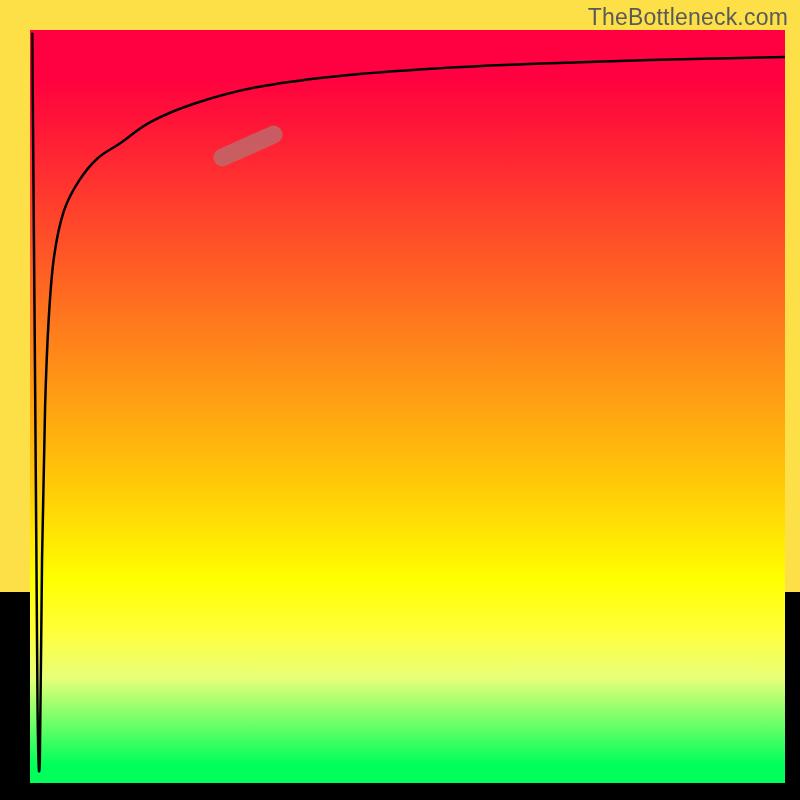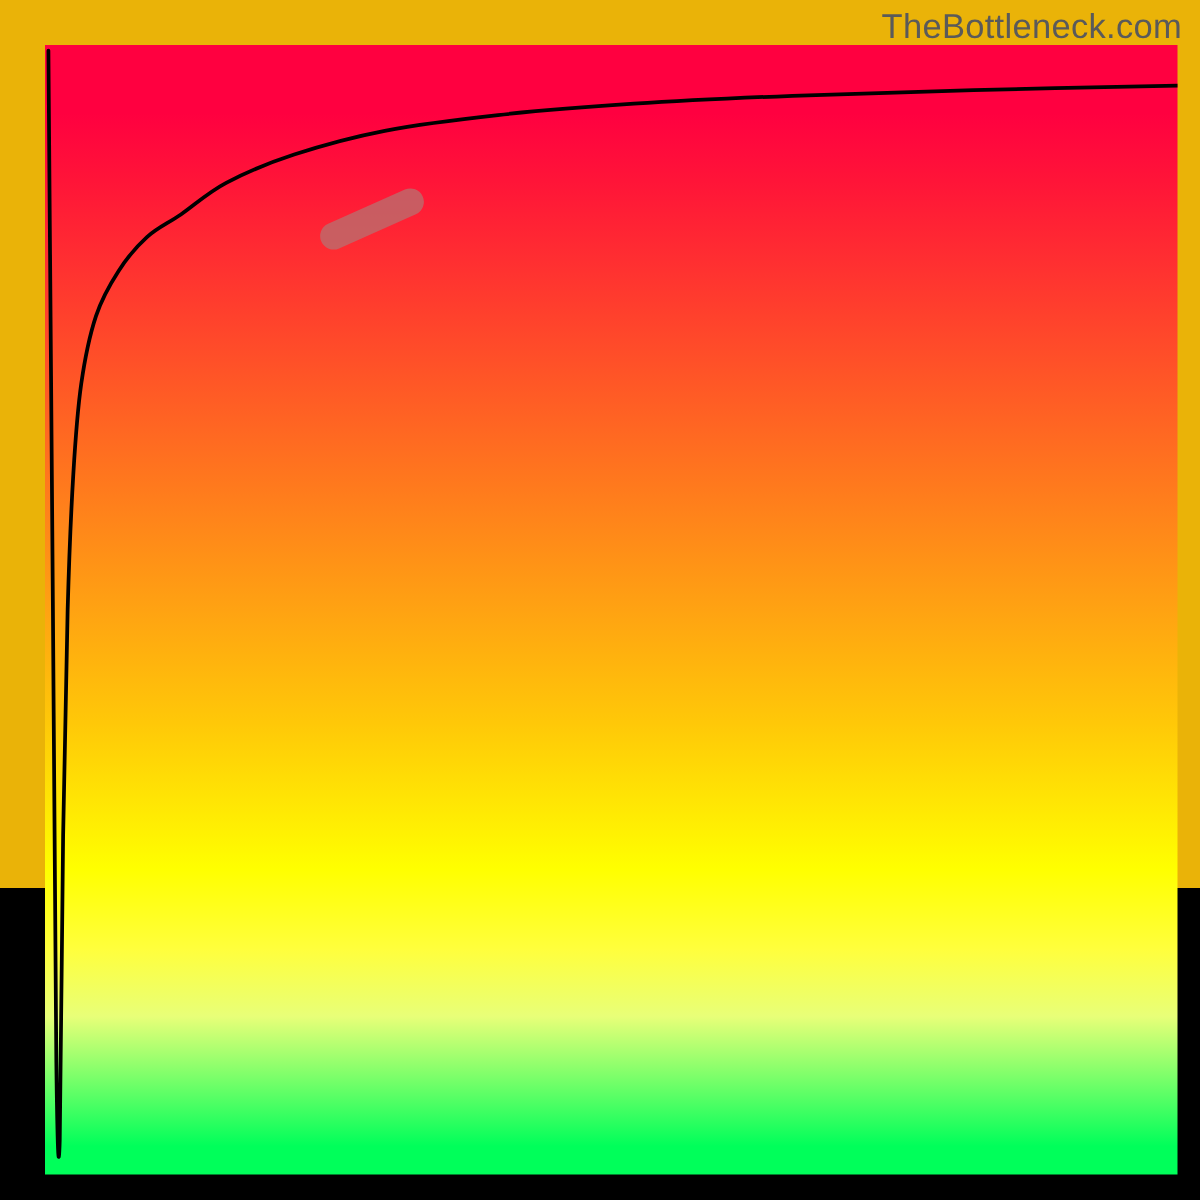--- a/index.html
+++ b/index.html
@@ -1,20 +1,20 @@
 <!DOCTYPE html>
 <html><head>
 <meta charset="utf-8">
 <style>
   * { margin: 0; padding: 0; box-sizing: border-box; }
   html, body { width: 800px; height: 800px; overflow: hidden; background: #000; }
   .frame {
     width: 800px;
     height: 592px;
-    background: #eab308;
+    background: #fde047;
     position: relative;
   }
   .plot-area {
     position: absolute;
     left: 30px;
     top: 30px;
     width: 755px;
     height: 753px;
     background: linear-gradient(to bottom,
       #ff0040 0%,

